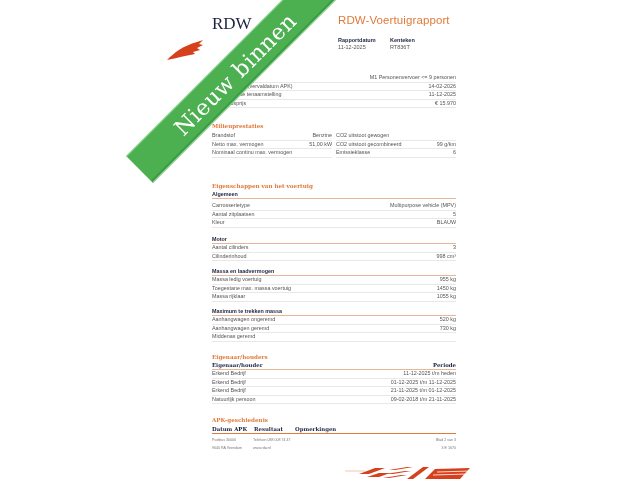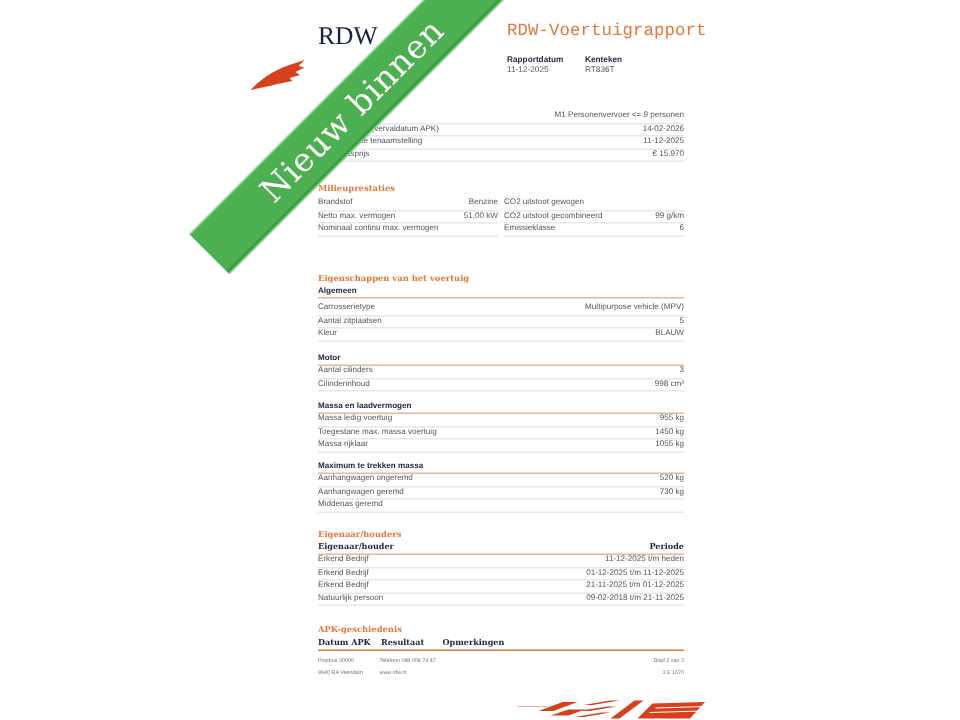--- a/index.html
+++ b/index.html
@@ -5,21 +5,21 @@
     html, body { margin: 0; padding: 0; }
     body {
       width: 640px; height: 480px; overflow: hidden; position: relative;
       background: #ffffff;
       font-family: "Liberation Sans", sans-serif;
       color: #333;
     }
     .page { position: absolute; left: 160px; top: 0; width: 320px; height: 480px; background: #fff; }
     .logo { position: absolute; left: 165px; top: 38px; width: 40px; height: 24px; }
     .logo-text { position: absolute; left: 212px; top: 14px; font-family: "Liberation Serif", serif; font-size: 17px; color: #1c2340; }
-    .report-title { position: absolute; left: 338px; top: 14px; font-family: Liberation Mono, monospace; font-size: 11.5px; color: #e07a3a; letter-spacing: 0.1px; }
+    .report-title { position: absolute; left: 338px; top: 14px; font-family: Liberation Sans, sans-serif; font-size: 11.5px; color: #e07a3a; letter-spacing: 0.1px; }
     .meta { position: absolute; top: 37px; font-size: 5.5px; line-height: 7px; }
     .meta .k { font-weight: bold; color: #1c2340; }
     .meta .v { color: #555; }
     .tbl { position: absolute; left: 212px; width: 244px; font-size: 5.4px; color: #555; }
     .row { display: flex; justify-content: space-between; height: 7.6px; line-height: 7.6px; border-bottom: 0.5px solid #e8e8e8; }
     .row .v { text-align: right; }
     .sec-title { position: absolute; left: 212px; font-size: 5.6px; font-weight: bold; color: #e07a3a; font-family: "DejaVu Serif", serif; }
     .sub-title { font-size: 5.4px; font-weight: bold; color: #1c2340; height: 8px; line-height: 8px; border-bottom: 1px solid #e6b59a; }
     .two-col { position: absolute; left: 212px; width: 244px; font-size: 5.4px; color: #555; display: flex; gap: 4px; }
     .two-col .col { flex: 1; }

